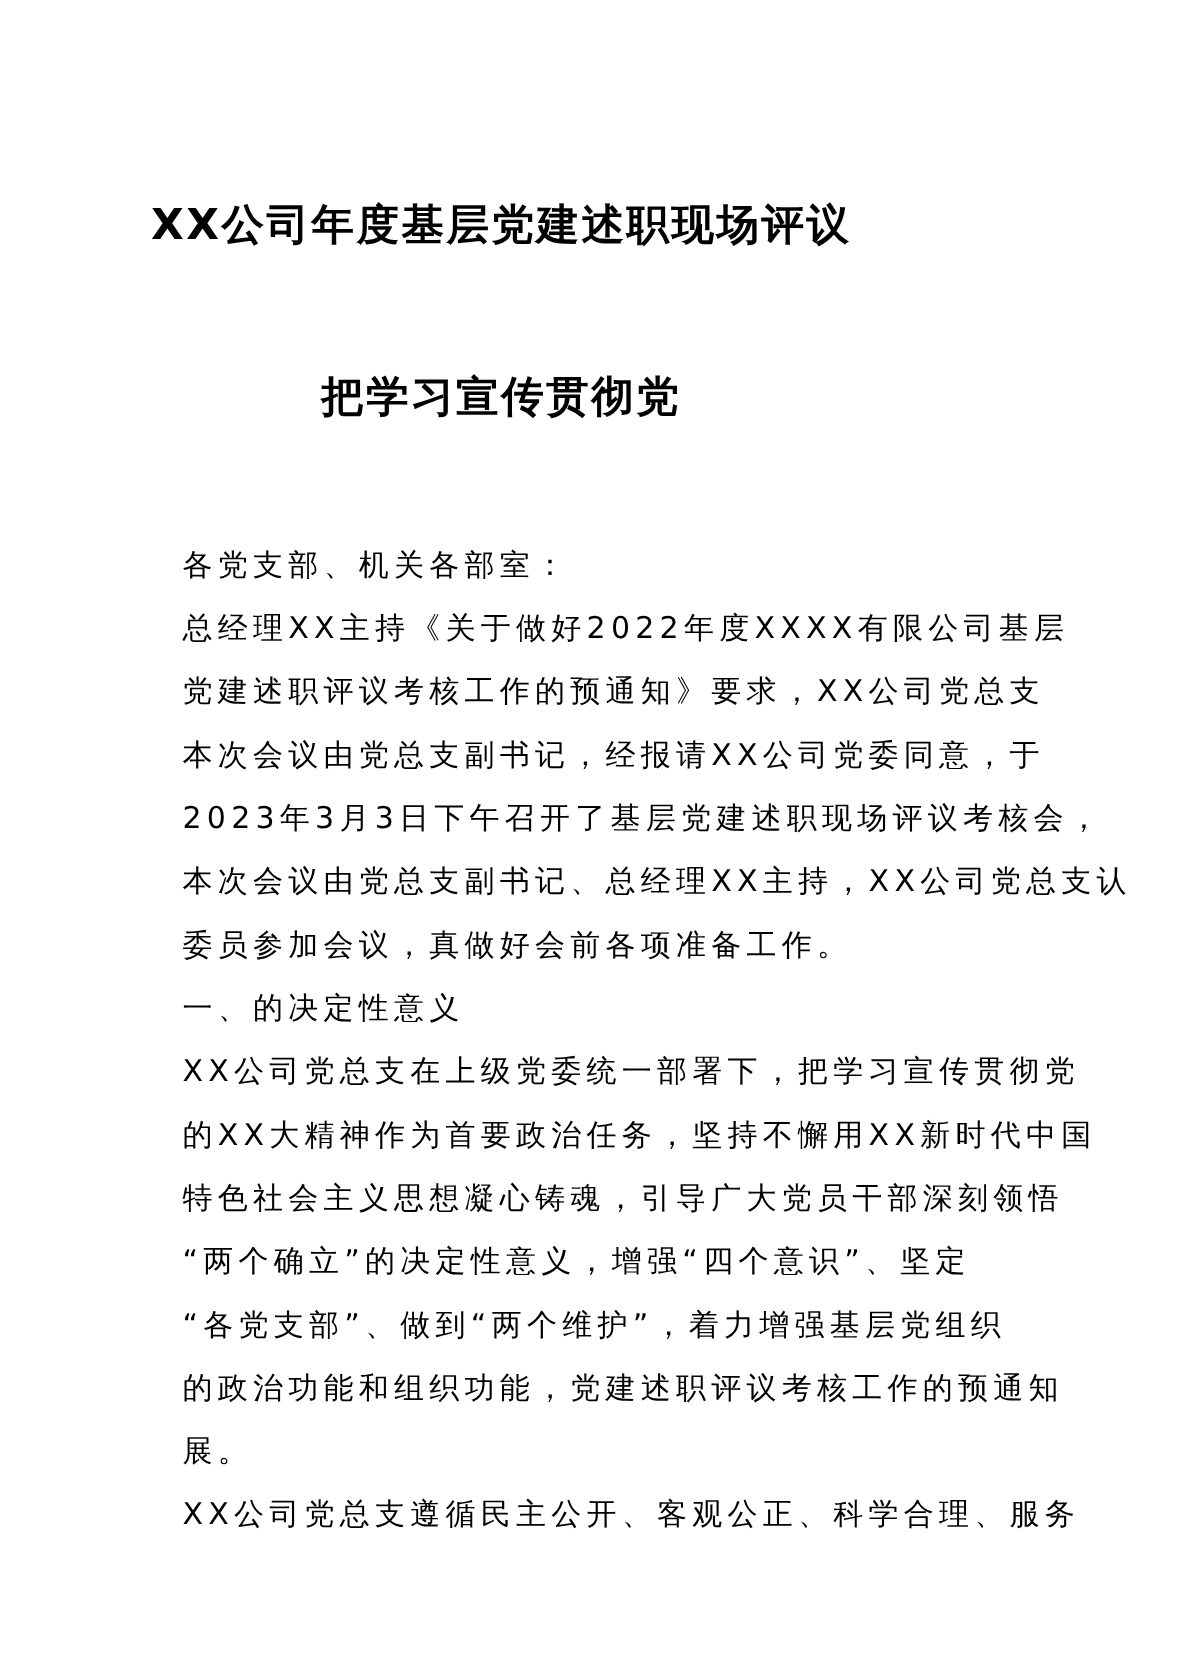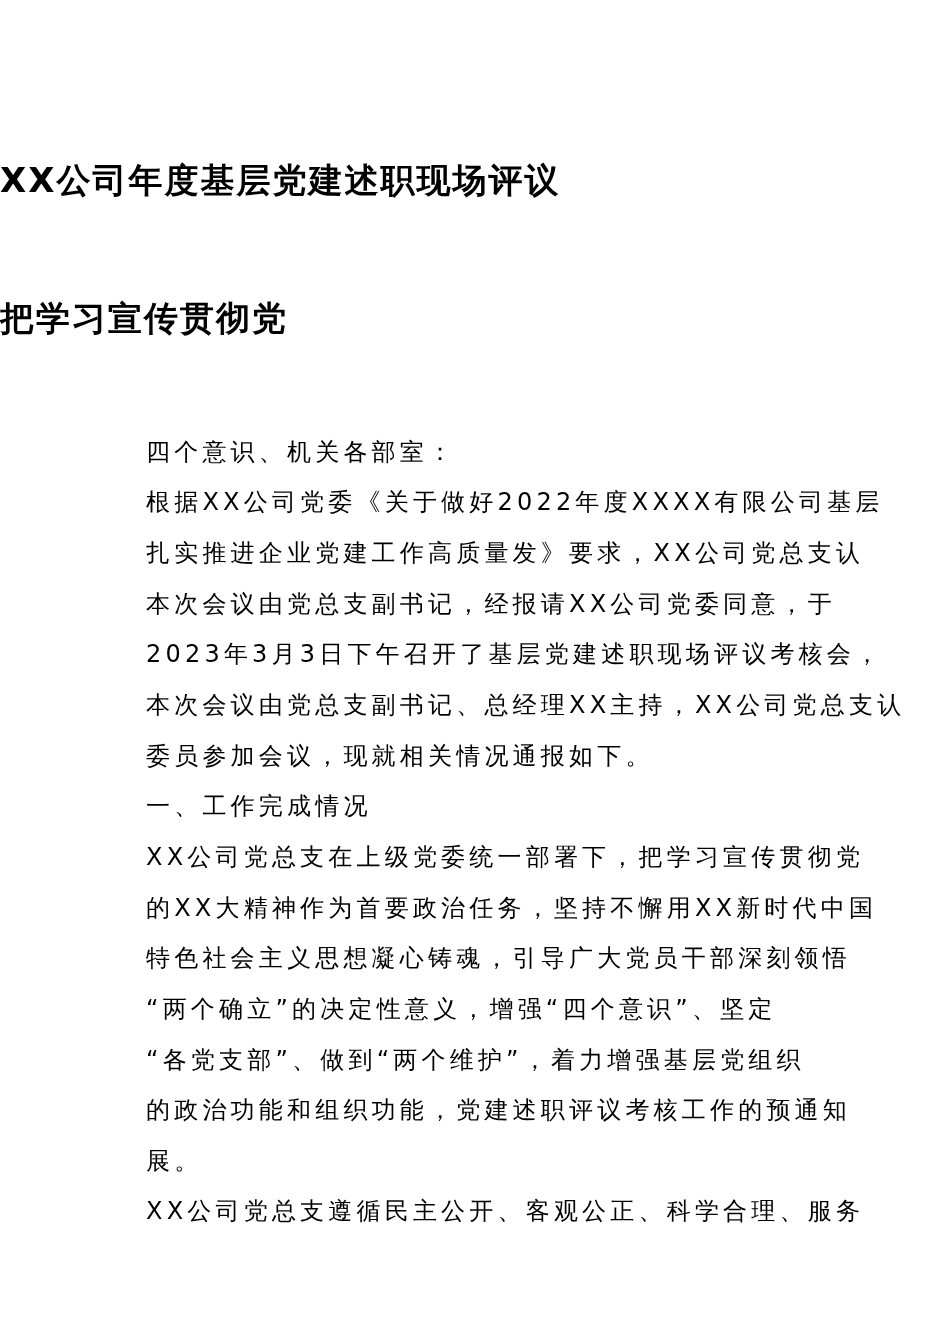--- a/index.html
+++ b/index.html
@@ -1,37 +1,37 @@
 <!DOCTYPE html>
 <html><head>
 <meta charset="utf-8">
 <style>
   html, body { margin: 0; padding: 0; background: #ffffff; }
   body { width: 950px; height: 1344px; position: relative; overflow: hidden;
          font-family: "DejaVu Sans", "Liberation Sans", sans-serif; color: #000; }
-  .title-line { position: absolute; left: 0; width: 802px; 
+  .title-line { position: absolute; left: 0; width: 802px; text-align: center;
                 font-size: 34px; font-weight: bold; letter-spacing: 2px; line-height: 40px; }
   .body-line { position: absolute; left: 146px; width: 680px; white-space: nowrap;
                font-size: 24px; line-height: 30px; letter-spacing: 4.2px; }
 </style>
 </head>
 <body>
 
 <div>
   <div class="title-line" style="top:160px">XX公司年度基层党建述职现场评议</div>
   <div class="title-line" style="top:298px">把学习宣传贯彻党</div>
 
-  <div class="body-line" style="top:437px">四个意识、机关各部室：</div>
-  <div class="body-line" style="top:487px">根据XX公司党委《关于做好2022年度XXXX有限公司基层</div>
-  <div class="body-line" style="top:538px">扎实推进企业党建工作高质量发》要求，XX公司党总支认</div>
+  <div class="body-line" style="top:437px">各党支部、机关各部室：</div>
+  <div class="body-line" style="top:487px">总经理XX主持《关于做好2022年度XXXX有限公司基层</div>
+  <div class="body-line" style="top:538px">党建述职评议考核工作的预通知》要求，XX公司党总支</div>
   <div class="body-line" style="top:589px">本次会议由党总支副书记，经报请XX公司党委同意，于</div>
   <div class="body-line" style="top:639px">2023年3月3日下午召开了基层党建述职现场评议考核会，</div>
   <div class="body-line" style="top:690px">本次会议由党总支副书记、总经理XX主持，XX公司党总支认</div>
-  <div class="body-line" style="top:741px">委员参加会议，现就相关情况通报如下。</div>
-  <div class="body-line" style="top:791px">一、工作完成情况</div>
+  <div class="body-line" style="top:741px">委员参加会议，真做好会前各项准备工作。</div>
+  <div class="body-line" style="top:791px">一、的决定性意义</div>
   <div class="body-line" style="top:842px">XX公司党总支在上级党委统一部署下，把学习宣传贯彻党</div>
   <div class="body-line" style="top:893px">的XX大精神作为首要政治任务，坚持不懈用XX新时代中国</div>
   <div class="body-line" style="top:943px">特色社会主义思想凝心铸魂，引导广大党员干部深刻领悟</div>
   <div class="body-line" style="top:994px">“两个确立”的决定性意义，增强“四个意识”、坚定</div>
   <div class="body-line" style="top:1045px">“各党支部”、做到“两个维护”，着力增强基层党组织</div>
   <div class="body-line" style="top:1095px">的政治功能和组织功能，党建述职评议考核工作的预通知</div>
   <div class="body-line" style="top:1146px">展。</div>
   <div class="body-line" style="top:1196px">XX公司党总支遵循民主公开、客观公正、科学合理、服务</div>
 </div>
 

